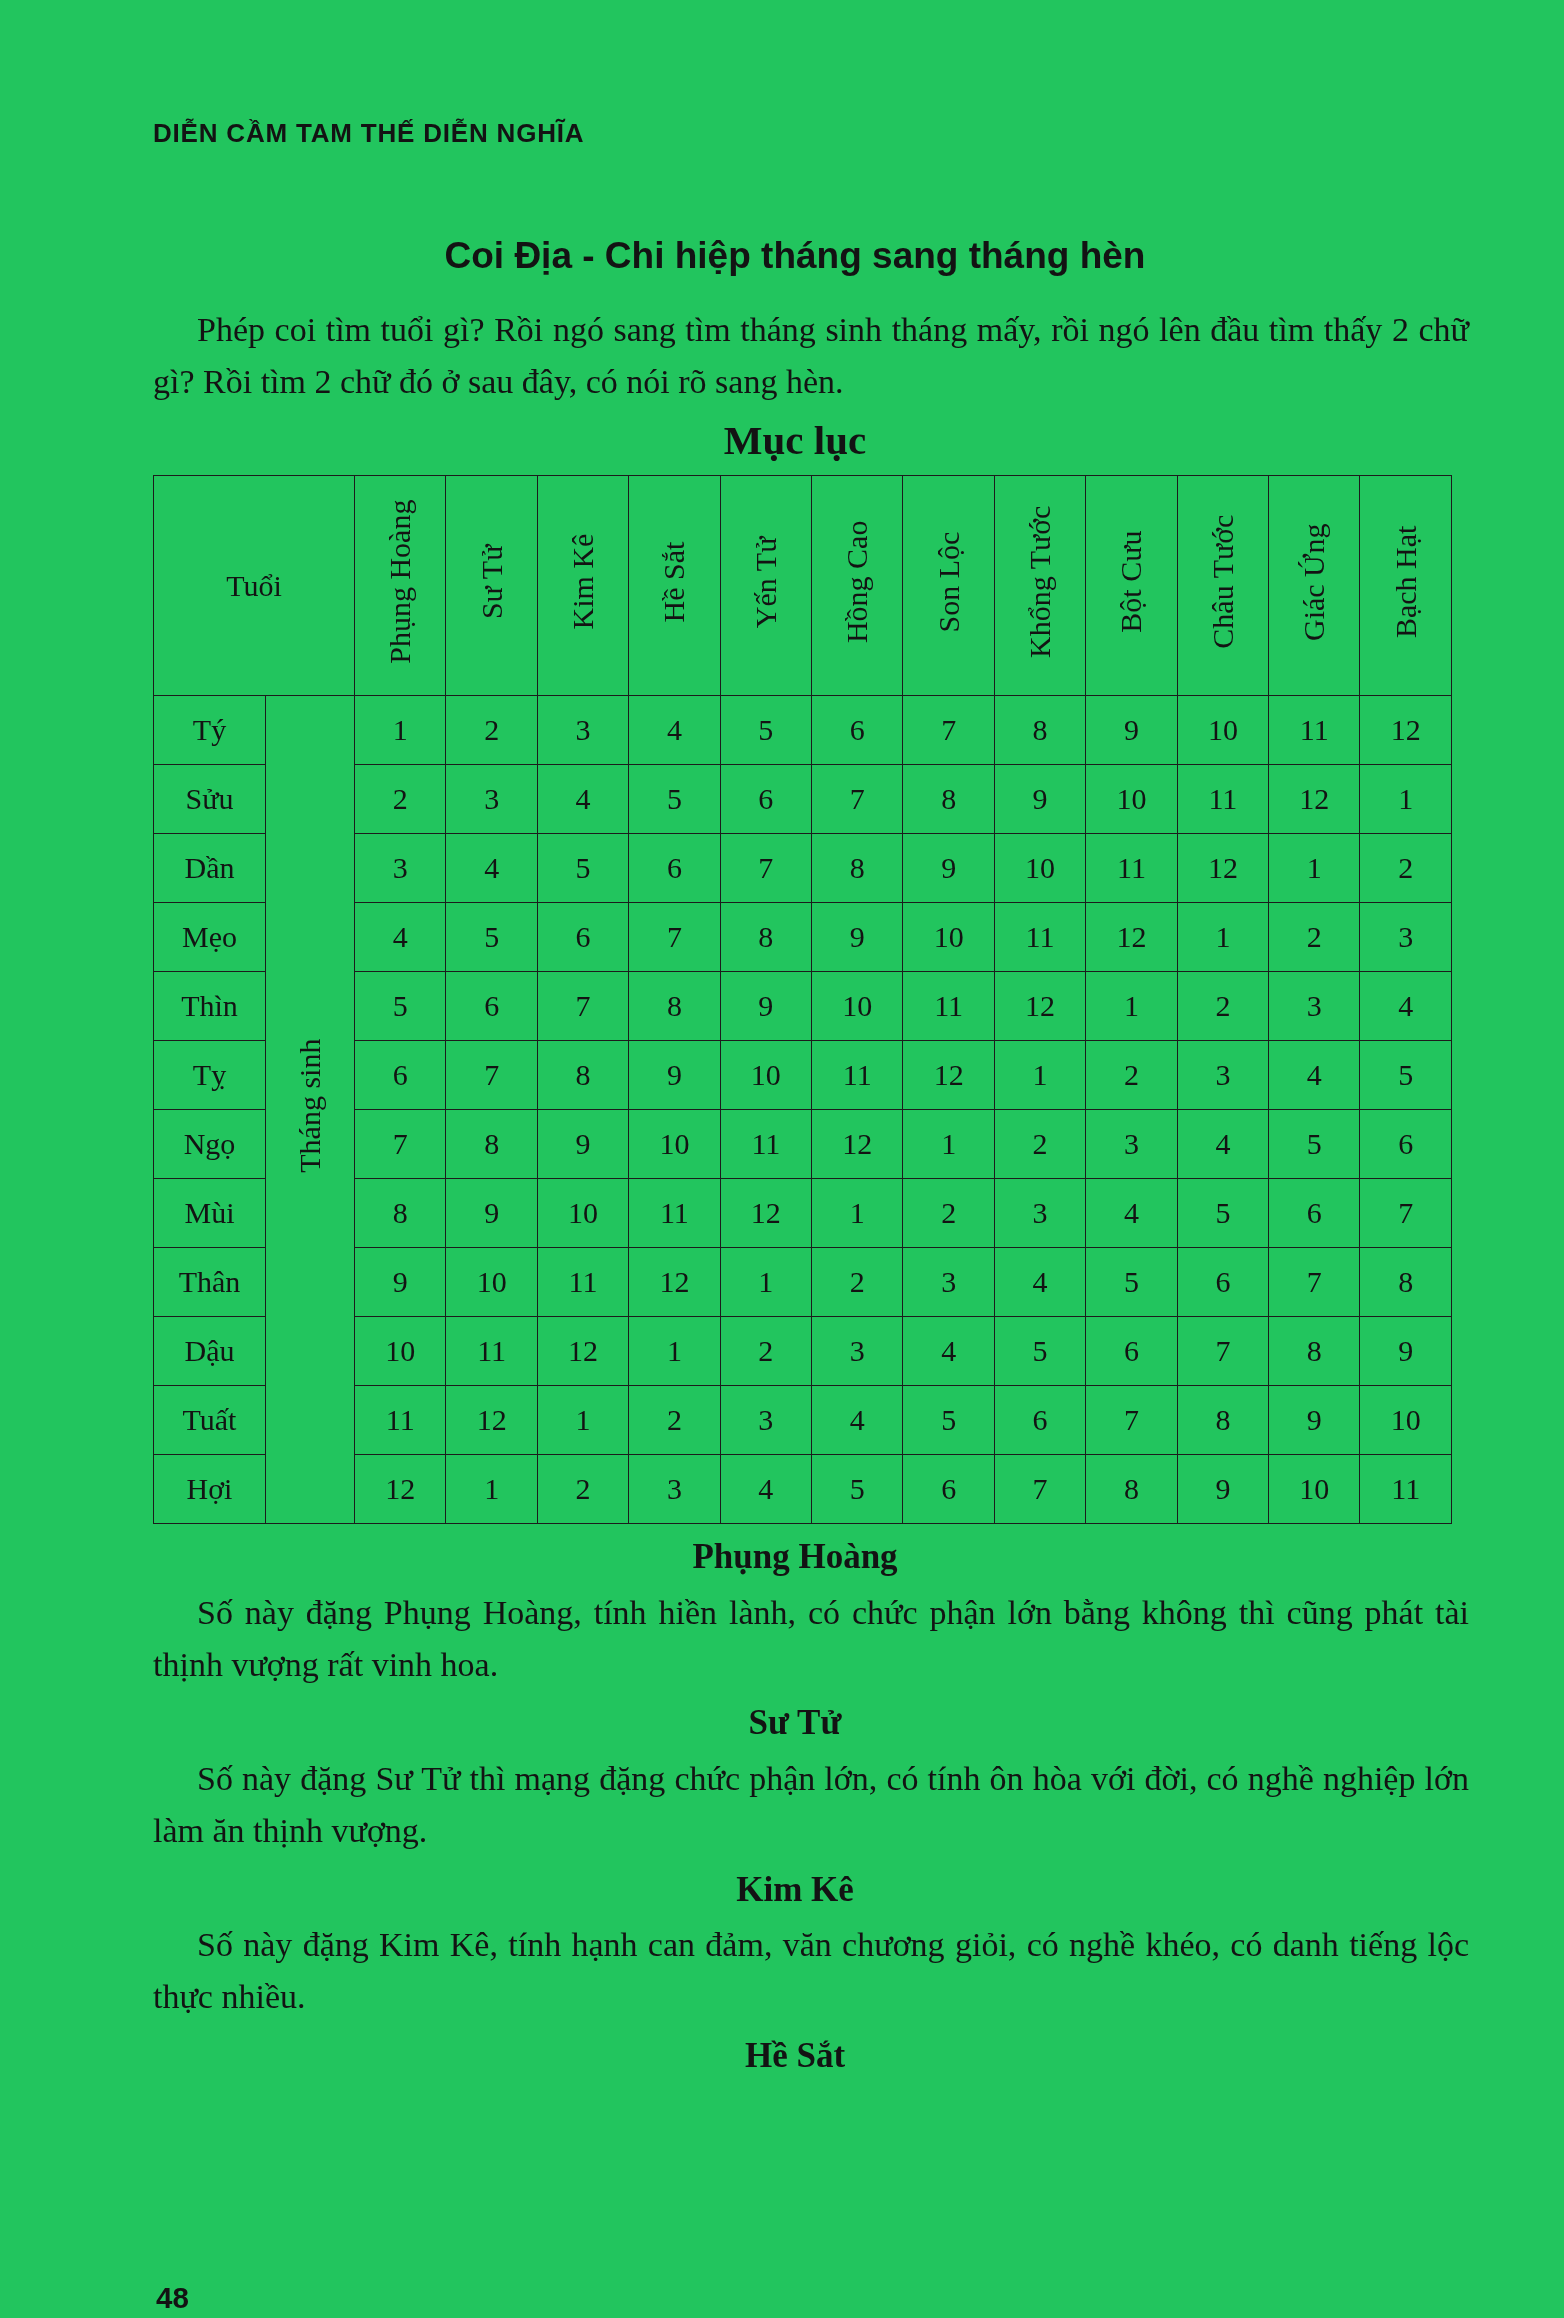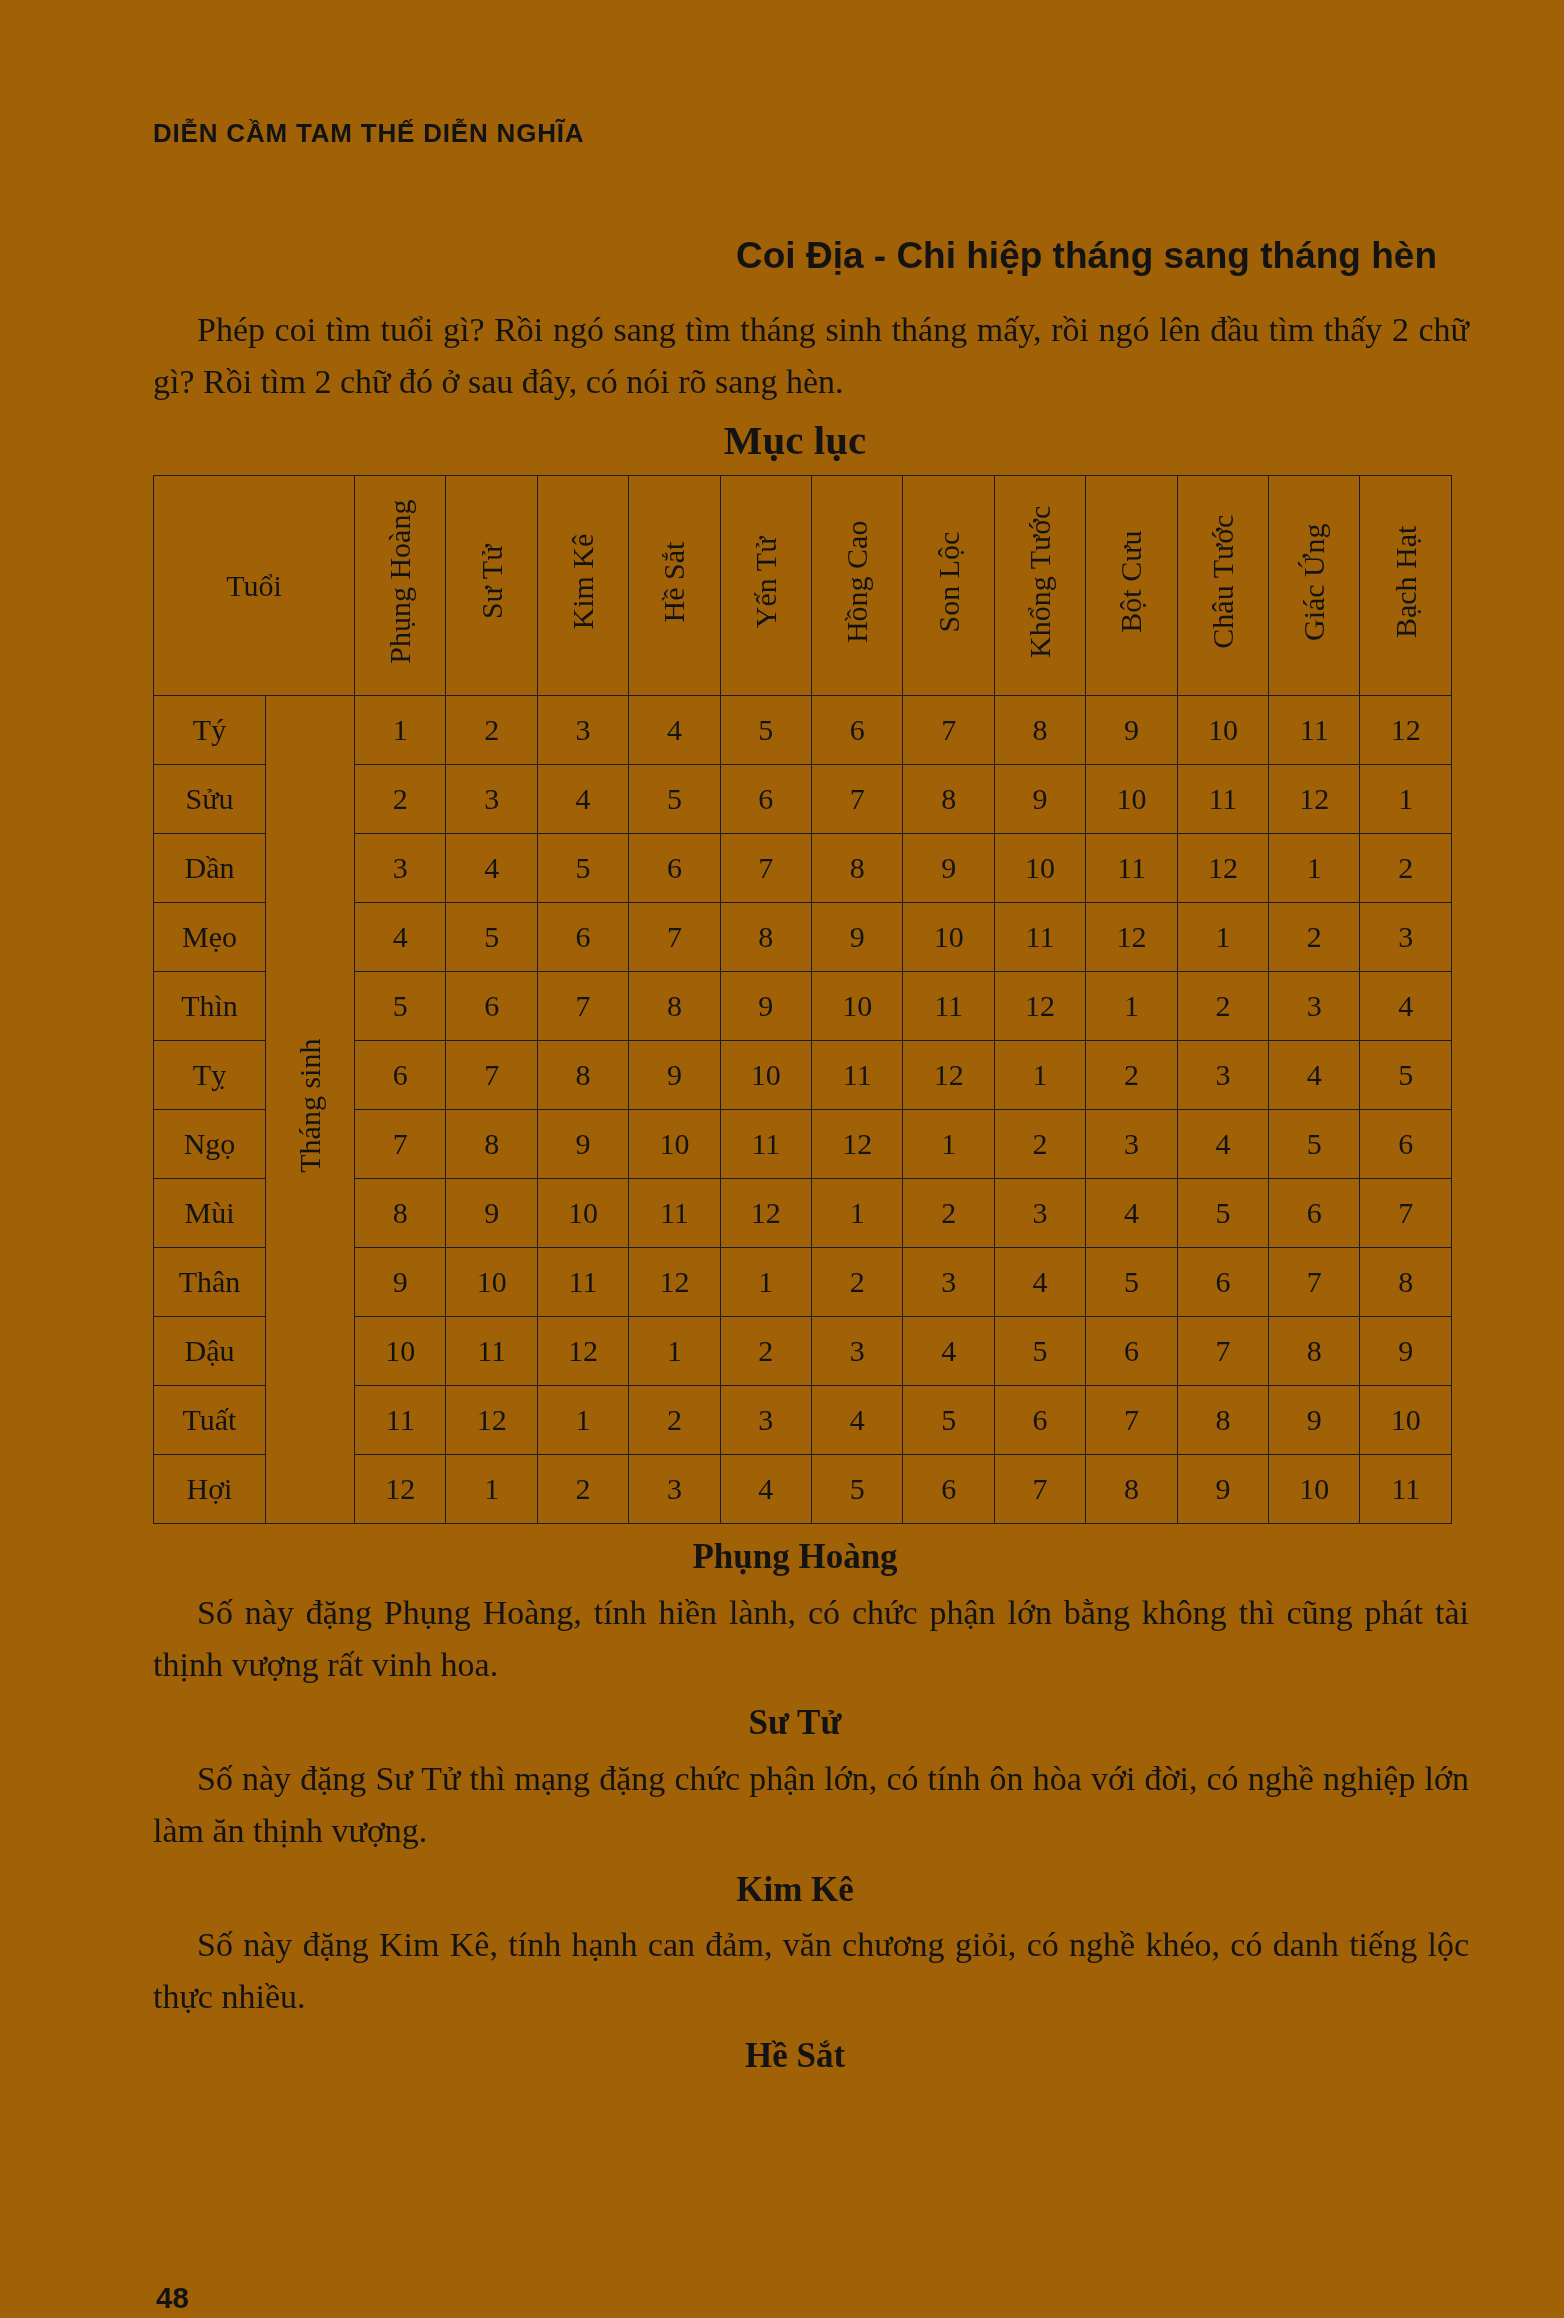--- a/index.html
+++ b/index.html
@@ -1,37 +1,37 @@
 <!DOCTYPE html>
 <html style="font-size:12.8px"><head>
 <meta charset="utf-8">
 <style>
   html,body{margin:0;padding:0;background:#d9d9d9;}
   .page{
     position:relative;
     width:1565px;height:2319px;
-    background:#a16207;
+    background:#22c55e;
     box-sizing:border-box;
     padding:118px 96px 32px 153px;
     font-family:"Liberation Serif", serif;
     color:#131313;
     overflow:hidden;
   }
   .running-header{
     font-family:"Liberation Sans", sans-serif;
     font-weight:bold;
     font-size:26px;
     letter-spacing:0.8px;
     margin:0 0 86px 0;
   }
   .doc-title{
     font-family:"Liberation Sans", sans-serif;
     font-weight:bold;
     font-size:37px;
-    text-align:right;
+    text-align:center;
     margin:0 32px 27px 0;
   }
   p.body-par{
     font-size:34px;
     line-height:52px;
     text-align:justify;
     text-indent:44px;
     margin:0;
   }
   .table-title{

